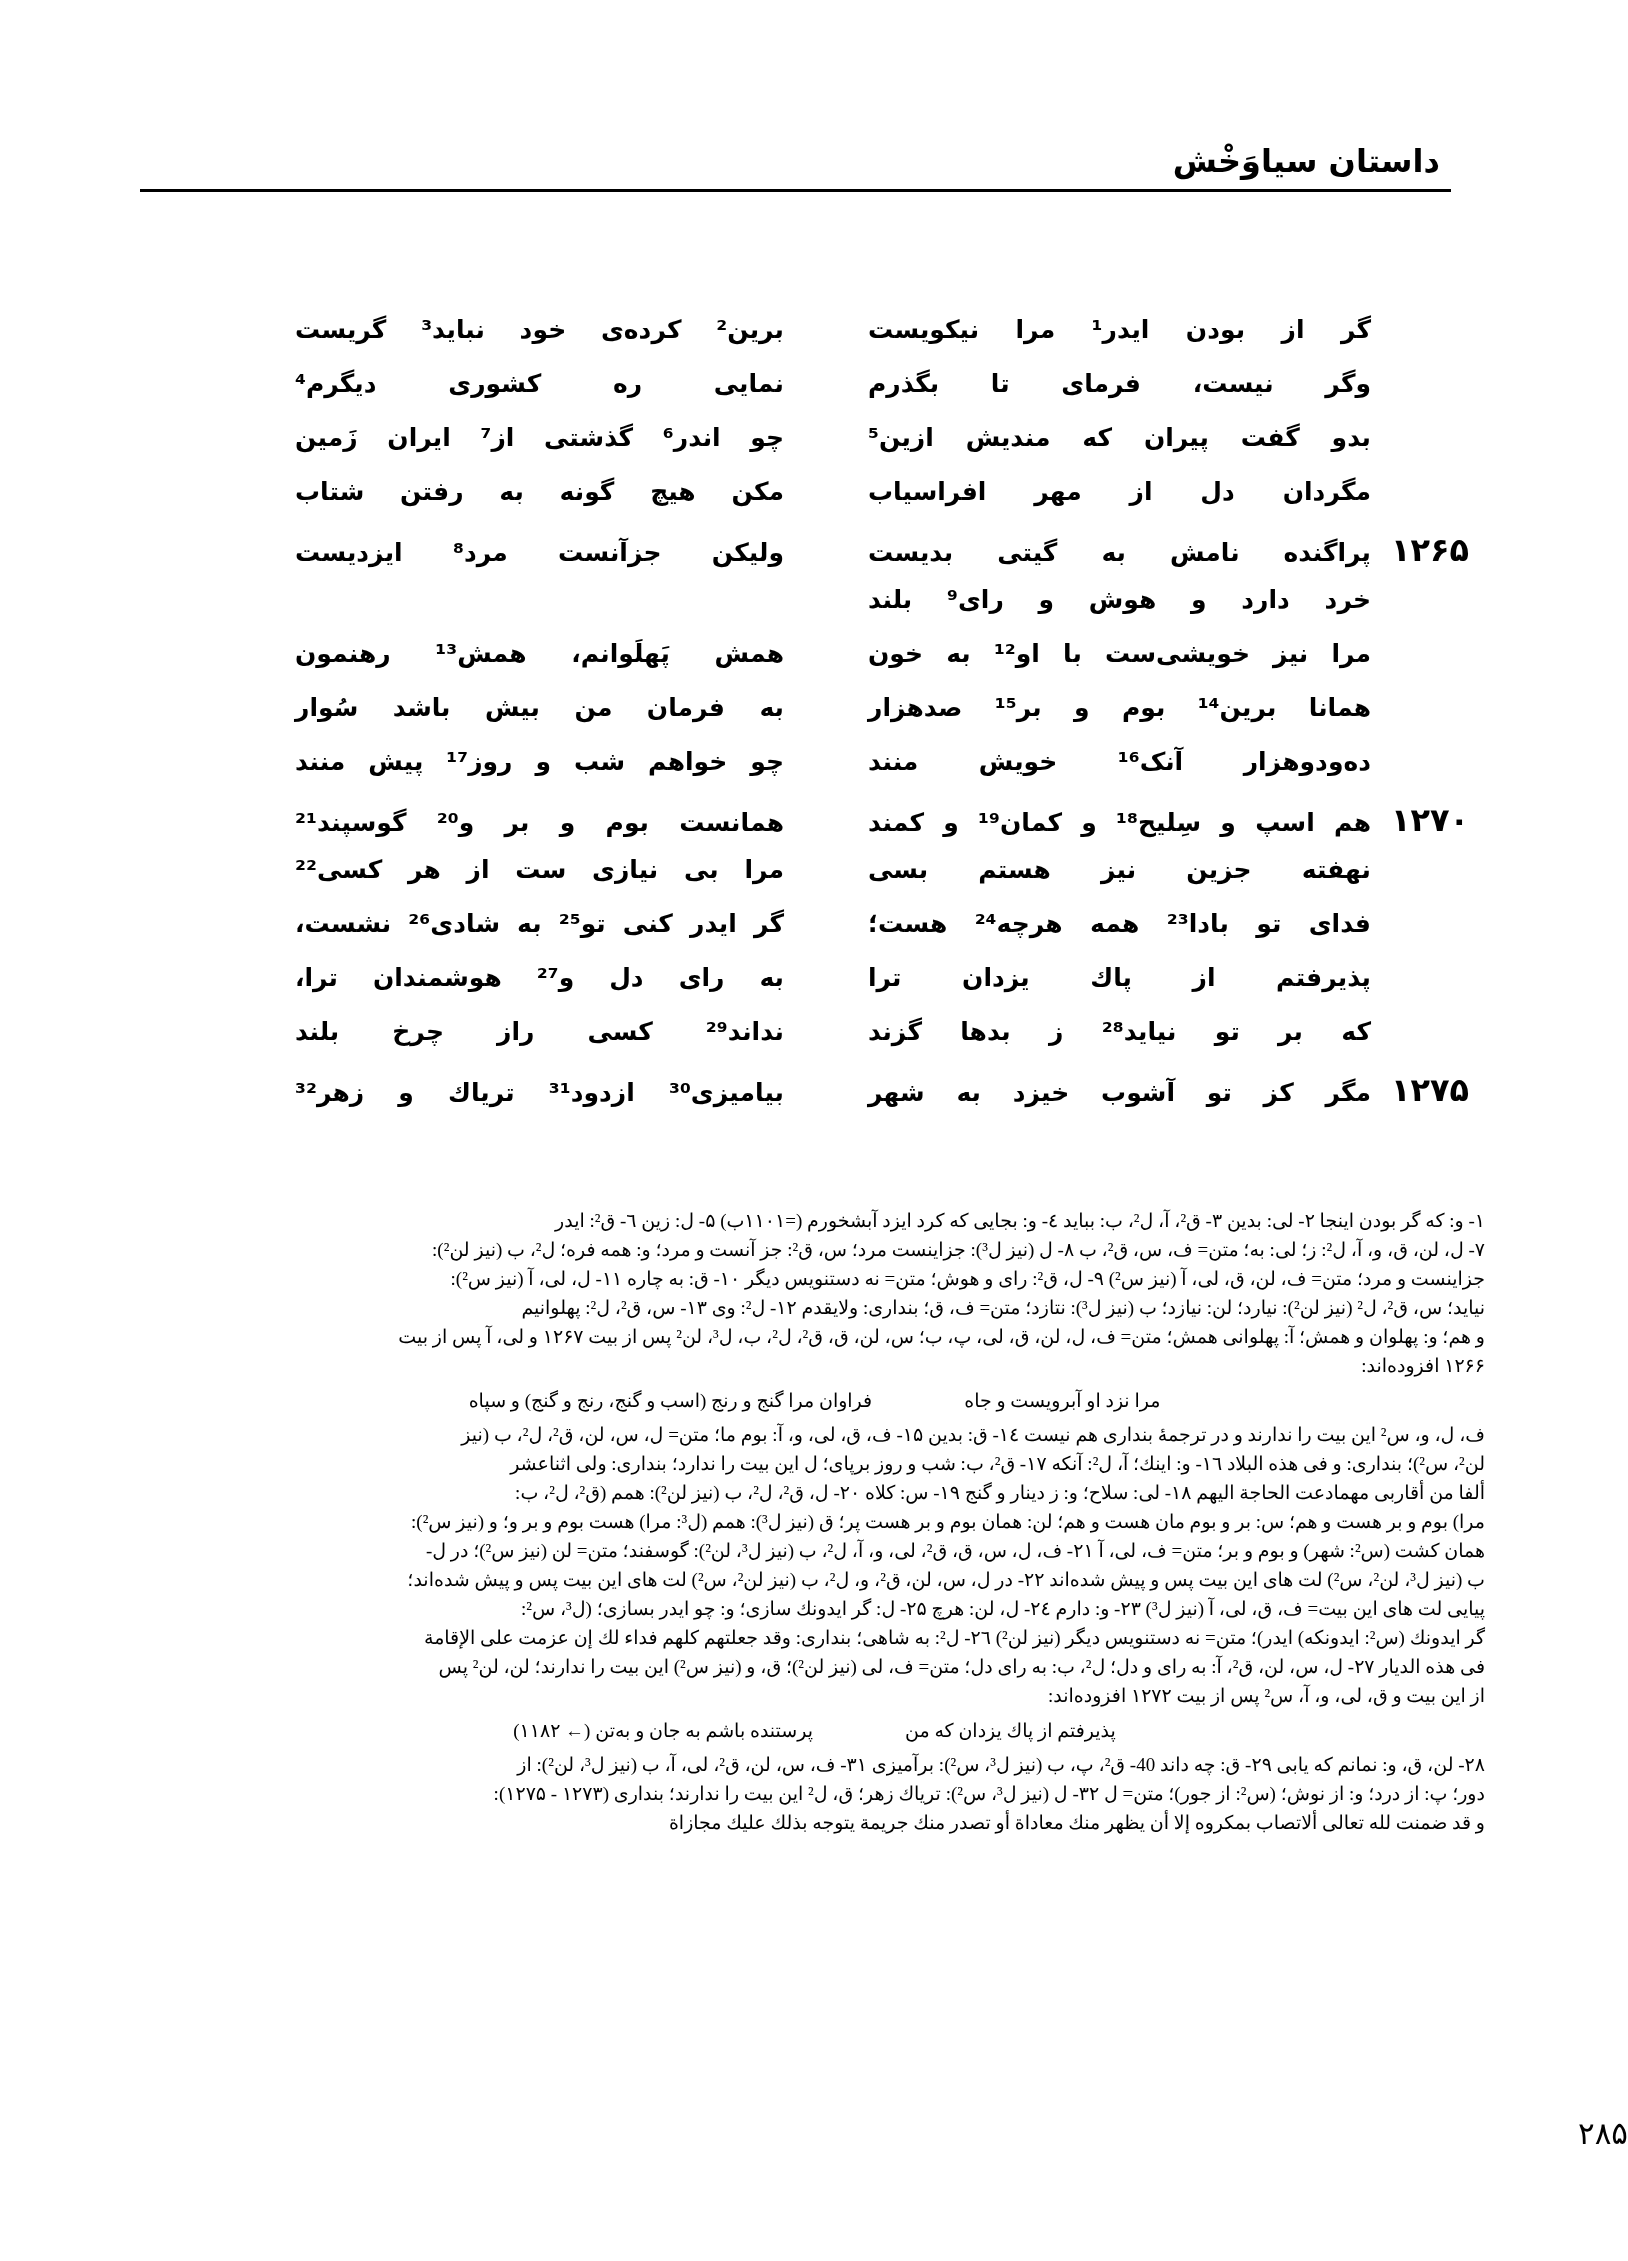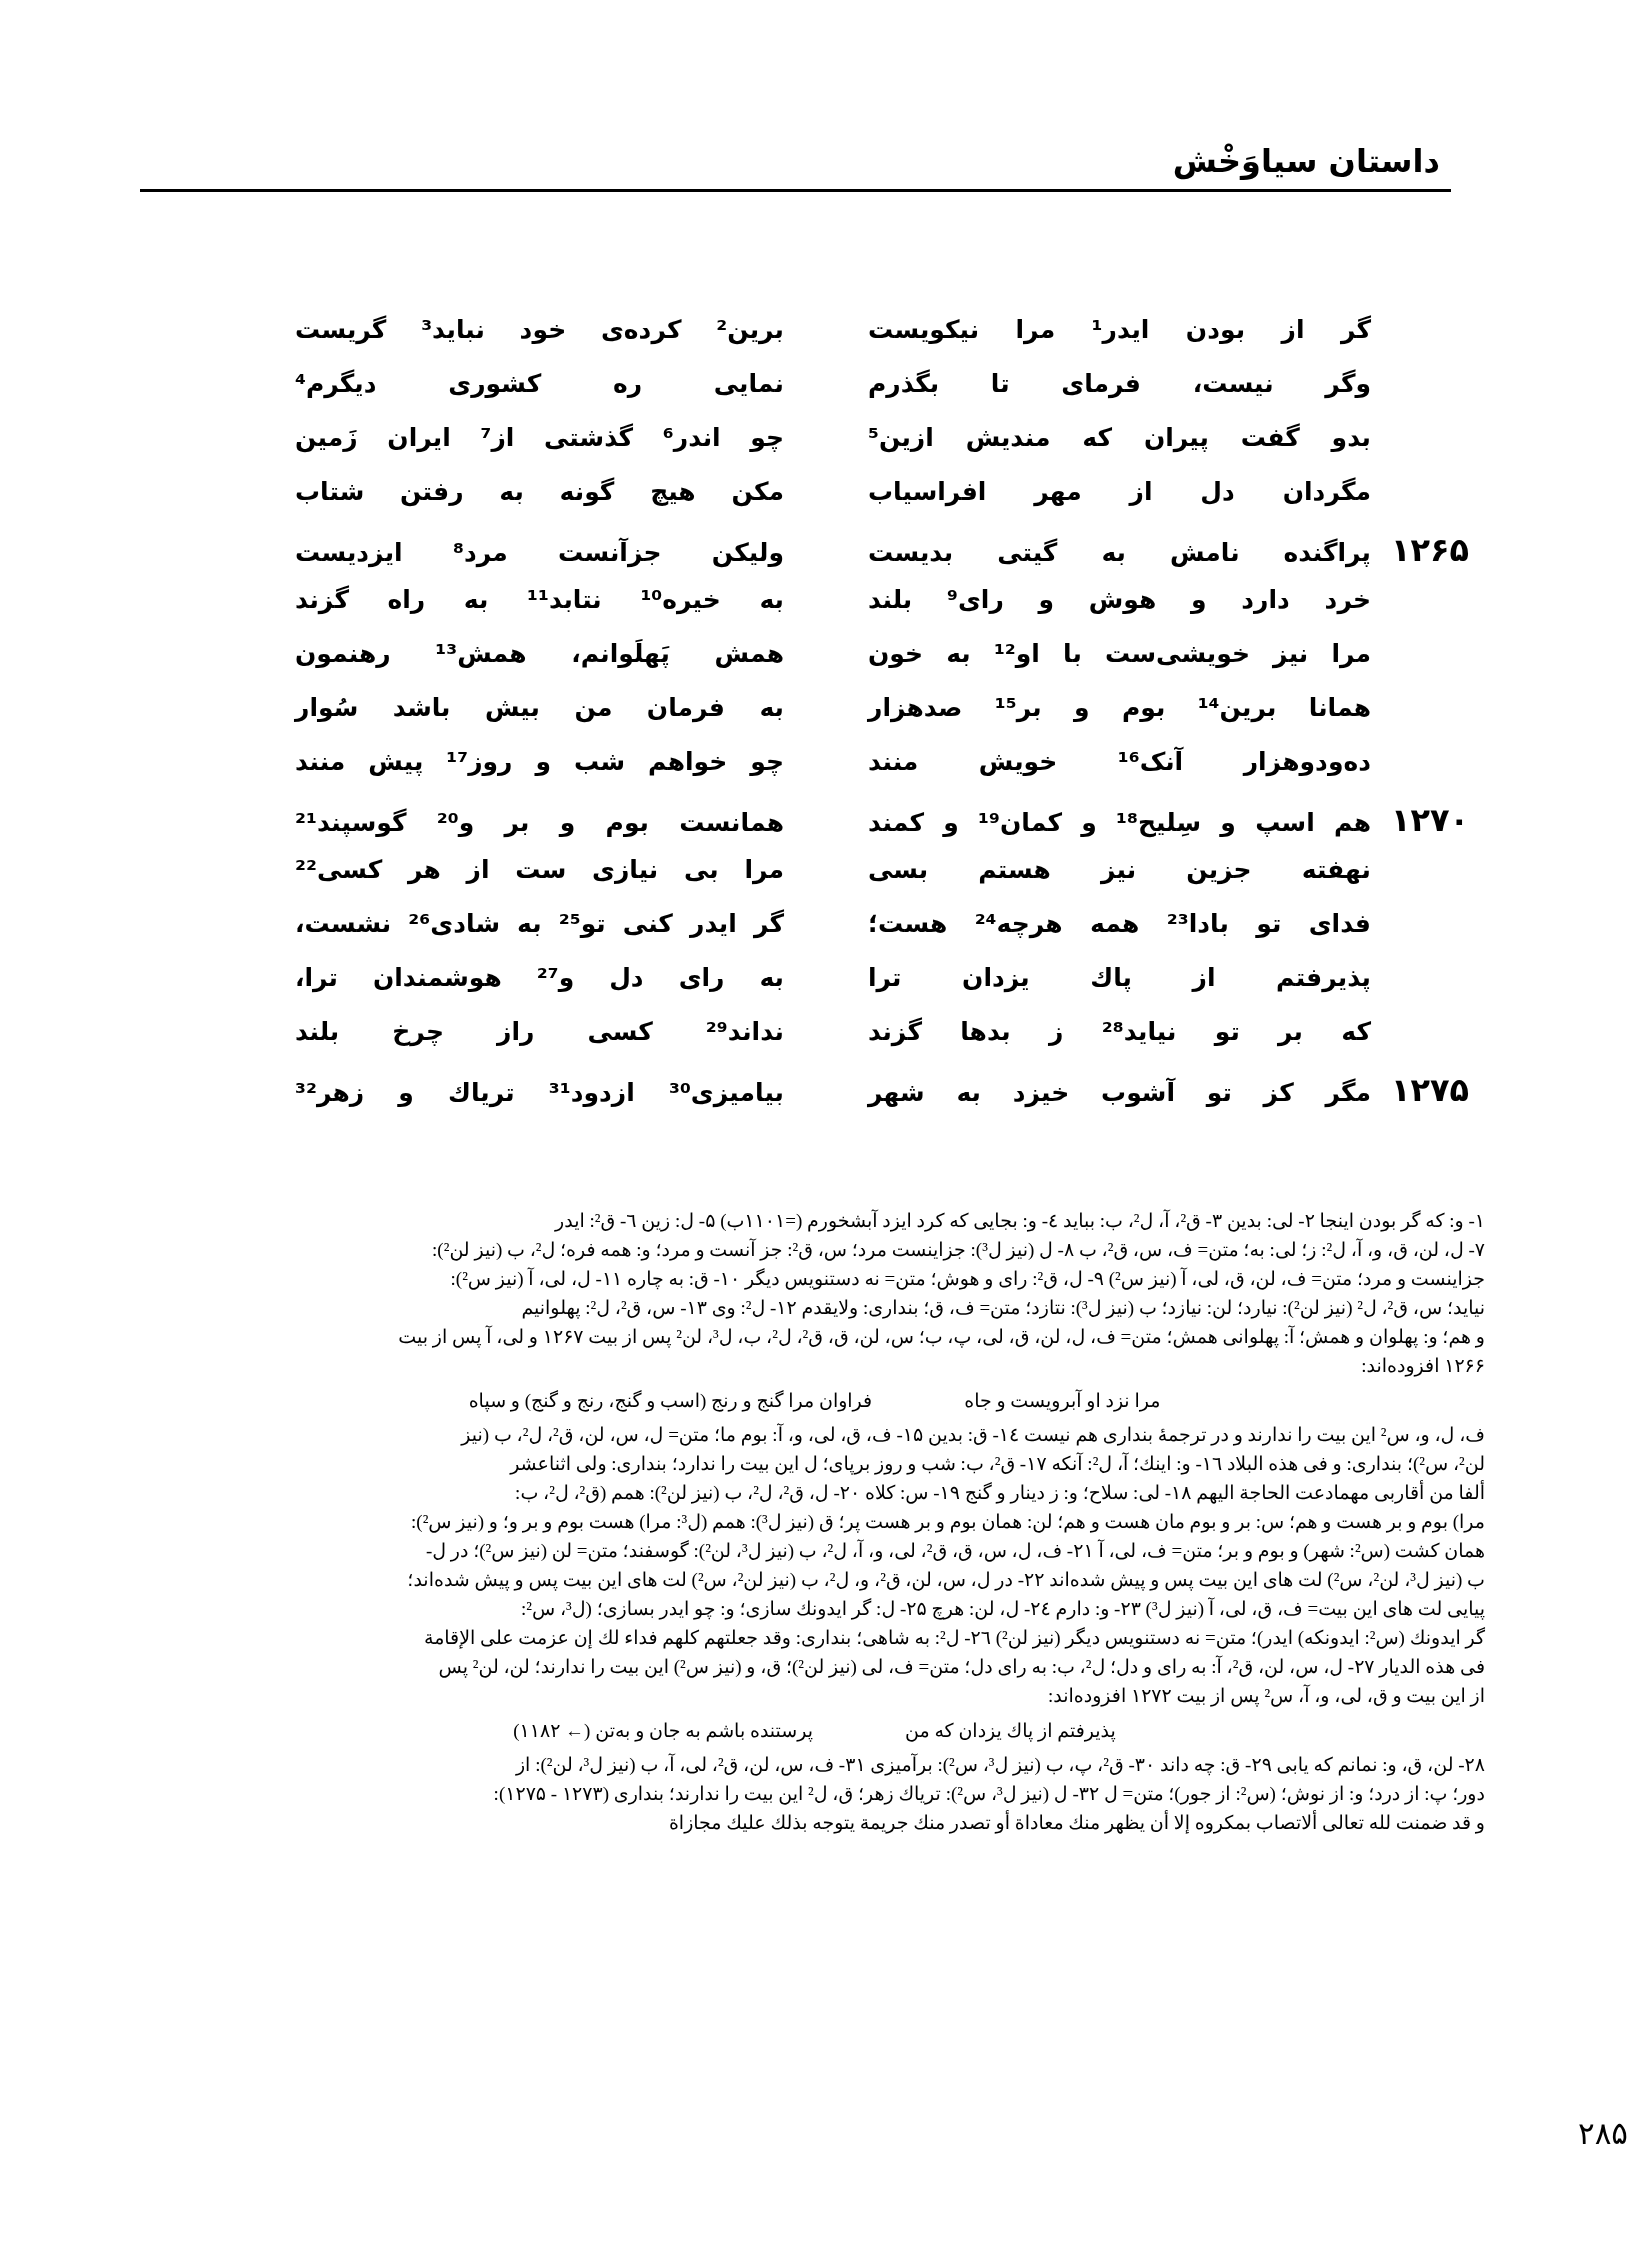--- a/index.html
+++ b/index.html
@@ -83,21 +83,20 @@
       <span class="misra misra-2">مکن هیچ گونه به رفتن شتاب</span>
     </div>
   <div class="bayt">
       <span class="bayt-num">۱۲۶۵</span>
       <span class="misra misra-1">پراگنده نامش به گیتی بدیست</span>
       <span class="misra misra-2">ولیکن جزآنست مرد⁸ ایزدیست</span>
     </div>
   <div class="bayt">
       <span class="bayt-num"></span>
       <span class="misra misra-1">خرد دارد و هوش و رای⁹ بلند</span>
-      <span class="misra misra-2">به خیره¹⁰ نتابد¹¹ به راه گزند</span>
     </div>
   <div class="bayt">
       <span class="bayt-num"></span>
       <span class="misra misra-1">مرا نیز خویشی‌ست با او¹² به خون</span>
       <span class="misra misra-2">همش پَهلَوانم، همش¹³ رهنمون</span>
     </div>
   <div class="bayt">
       <span class="bayt-num"></span>
       <span class="misra misra-1">همانا برین¹⁴ بوم و بر¹⁵ صدهزار</span>
       <span class="misra misra-2">به فرمان من بیش باشد سُوار</span>
@@ -157,19 +156,19 @@
   <div class="note-line">همان کشت (س²: شهر) و بوم و بر؛ متن= ف، لی، آ   ۲۱- ف، ل، س، ق، ق²، لی، و، آ، ل²، ب (نیز ل³، لن²): گوسفند؛ متن= لن (نیز س²)؛ در ل-</div>
   <div class="note-line">ب (نیز ل³، لن²، س²) لت های این بیت پس و پیش شده‌اند   ۲۲- در ل، س، لن، ق²، و، ل²، ب (نیز لن²، س²) لت های این بیت پس و پیش شده‌اند؛</div>
   <div class="note-line">پیایی لت های این بیت= ف، ق، لی، آ (نیز ل³)   ۲۳- و: دارم   ۲٤- ل، لن: هرچ   ۲۵- ل: گر ایدونك سازی؛ و: چو ایدر بسازی؛ (ل³، س²:</div>
   <div class="note-line">گر ایدونك (س²: ایدونکه) ایدر)؛ متن= نه دستنویس دیگر (نیز لن²)   ۲٦- ل²: به شاهی؛ بنداری: وقد جعلتهم کلهم فداء لك إن عزمت علی الإقامة</div>
   <div class="note-line">فی هذه الدیار   ۲۷- ل، س، لن، ق²، آ: به رای و دل؛ ل²، ب: به رای دل؛ متن= ف، لی (نیز لن²)؛ ق، و (نیز س²) این بیت را ندارند؛ لن، لن² پس</div>
   <div class="note-line">از این بیت و ق، لی، و، آ، س² پس از بیت ۱۲۷۲ افزوده‌اند:</div>
   <div class="note-verse">
     <span>پذیرفتم از پاك یزدان که من</span>
     <span>پرستنده باشم به جان و به‌تن (← ۱۱۸۲)</span>
   </div>
-  <div class="note-line">۲۸- لن، ق، و: نمانم که یابی   ۲۹- ق: چه داند   ۳۰- ق²، پ، ب (نیز ل³، س²): برآمیزی   ۳۱- ف، س، لن، ق²، لی، آ، ب (نیز ل³، لن²): از</div>
+  <div class="note-line">۲۸- لن، ق، و: نمانم که یابی   ۲۹- ق: چه داند   40- ق²، پ، ب (نیز ل³، س²): برآمیزی   ۳۱- ف، س، لن، ق²، لی، آ، ب (نیز ل³، لن²): از</div>
   <div class="note-line">دور؛ پ: از درد؛ و: از نوش؛ (س²: از جور)؛ متن= ل   ۳۲- ل (نیز ل³، س²): تریاك زهر؛ ق، ل² این بیت را ندارند؛ بنداری (۱۲۷۳ - ۱۲۷۵):</div>
   <div class="note-line">و قد ضمنت لله تعالی ألاتصاب بمکروه إلا أن یظهر منك معاداة أو تصدر منك جریمة یتوجه بذلك علیك مجازاة</div>
 </div>
 
 <div class="page-number">۲۸۵</div>
 
 
 </body></html>

